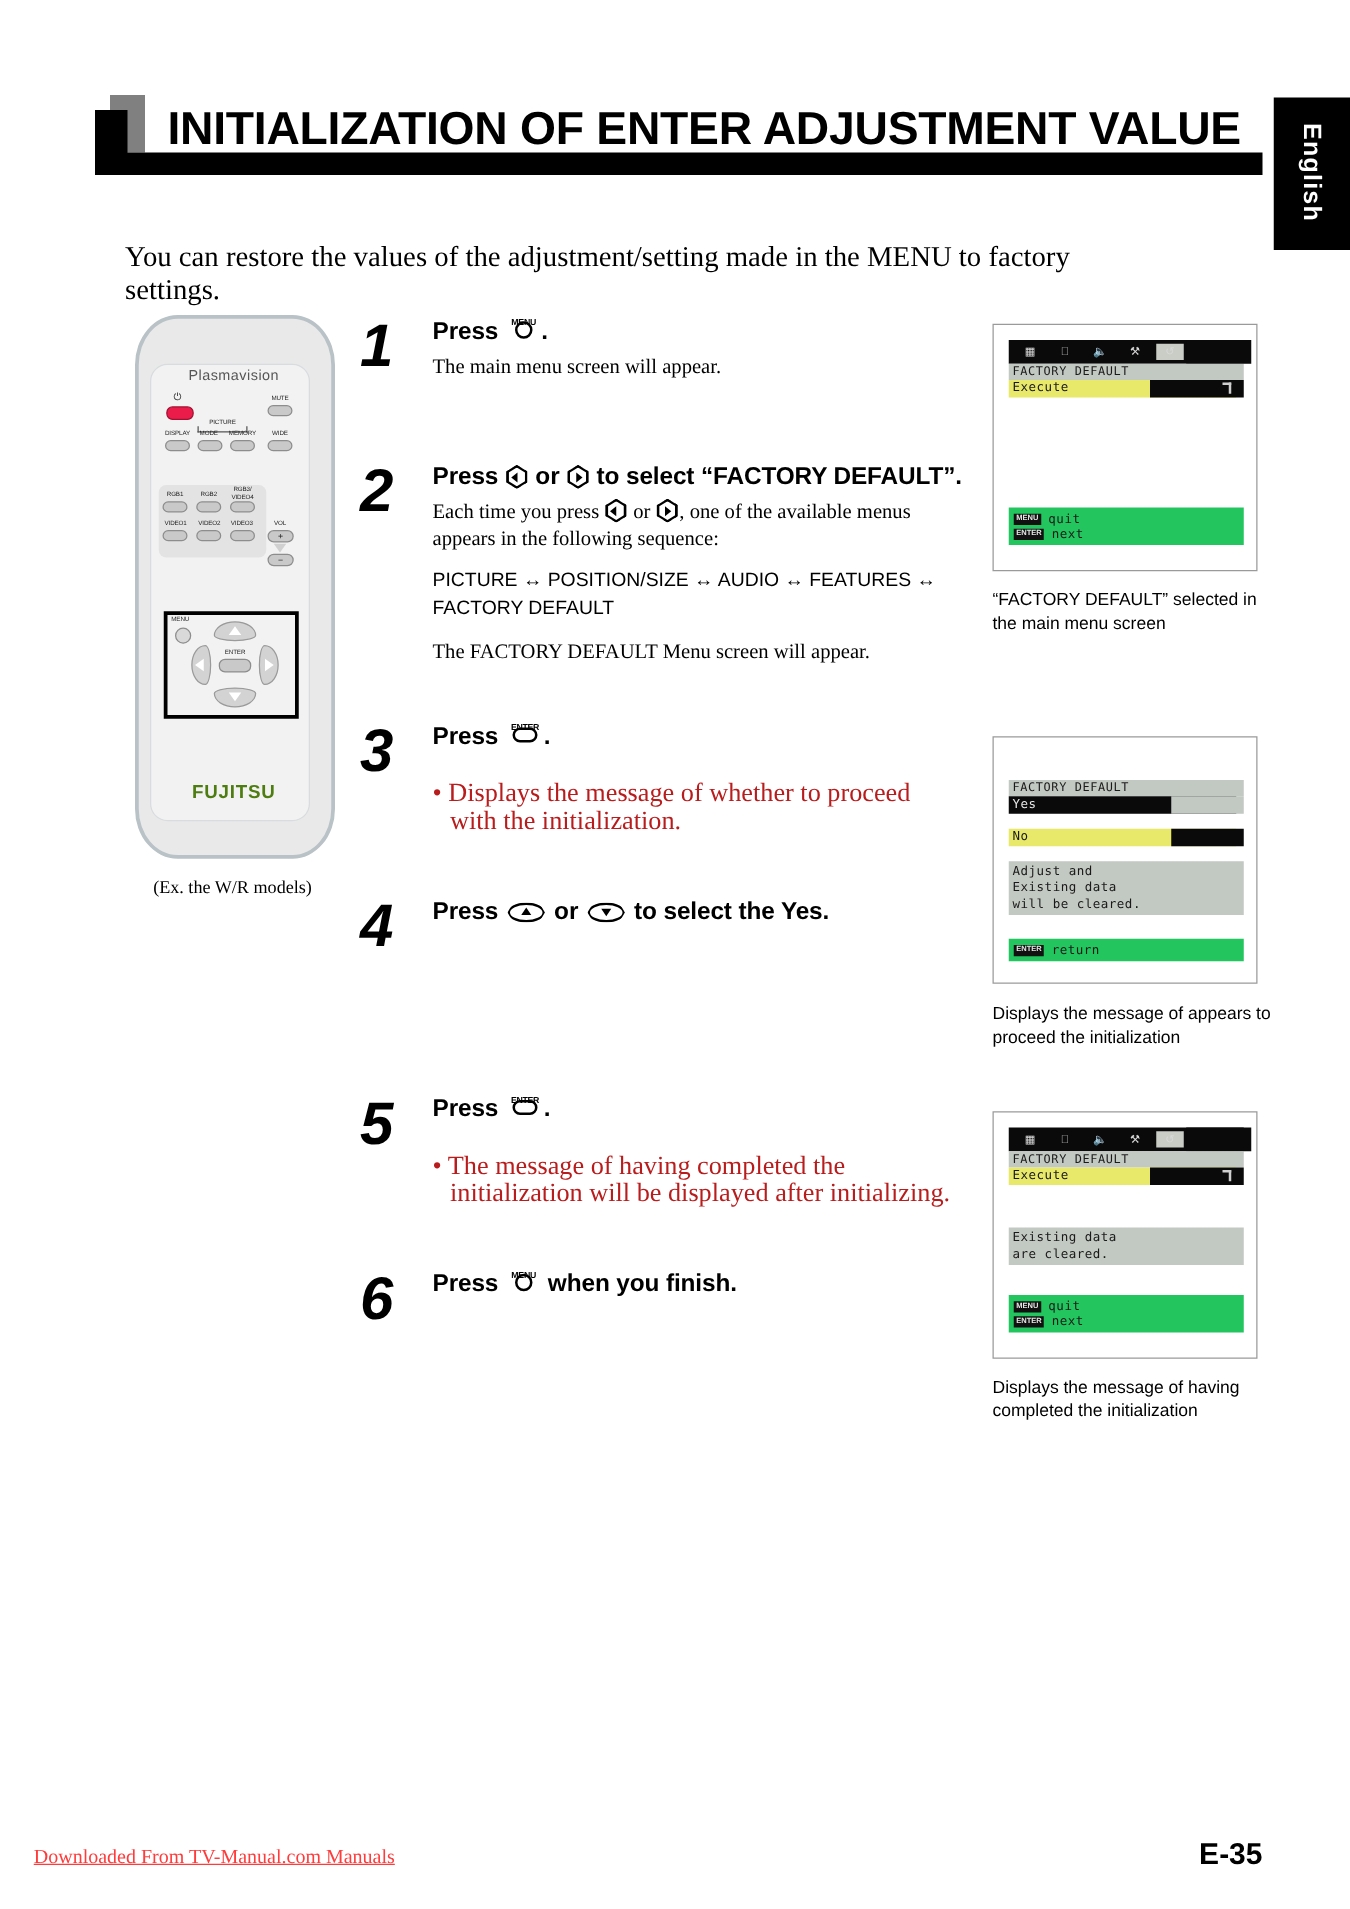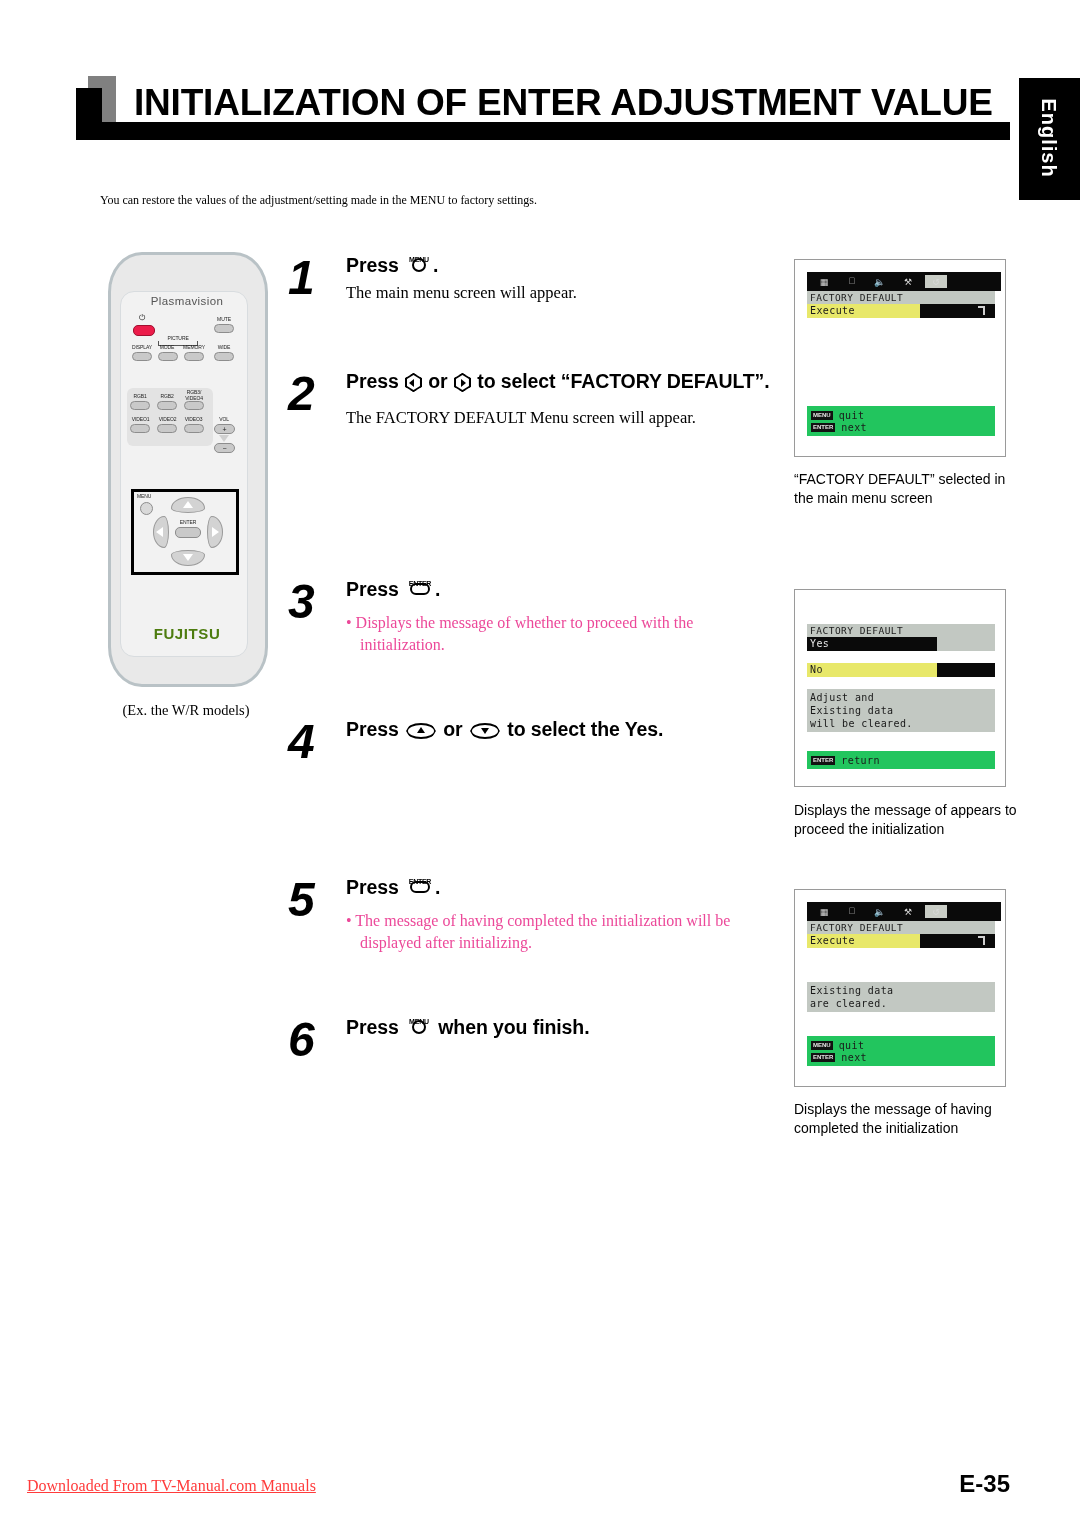--- a/index.html
+++ b/index.html
@@ -27,21 +27,21 @@
   #lang-tab span {
     position:absolute; left:-31px; top:45px; width:122px; height:30px;
     color:#fff; font-family:"Liberation Sans", sans-serif;
     font-weight:bold; font-size:20px; letter-spacing:1px;
     text-align:center; line-height:30px;
     transform:rotate(90deg);
   }
 
   #intro {
     position:absolute; left:100px; top:193px; width:760px;
-    font-size:12px; color:#000; font-family:"Liberation Serif", serif;
+    font-size:23px; color:#000; font-family:"Liberation Serif", serif;
   }
 
   
   #remote-wrap { position:absolute; left:96px; top:252px; width:180px; height:470px; }
   #remote-body {
     position:absolute; left:12px; top:0; width:160px; height:435px;
     background:#e9e9e9; border:3px solid #b9c2c6;
     border-radius:34px / 40px;
   }
   #remote-inner {
@@ -93,22 +93,22 @@
   .step-head {
     font-family:"Liberation Sans", sans-serif;
     font-weight:bold; font-size:19.5px; color:#000;
     line-height:27px; letter-spacing:-.1px;
   }
   .step-sub {
     font-family:"Liberation Serif", serif; font-size:16.5px;
     color:#000; line-height:22px; margin-top:3px;
   }
   .step-bullet {
-    font-family:"Liberation Serif", serif; font-size:16px;
-    color:#ec4899; line-height:22px; margin-top:9px;
+    font-family:"Liberation Serif", serif; font-size:21px;
+    color:#b91c1c; line-height:22px; margin-top:20px;
     padding-left:14px; text-indent:-14px;
   }
   .step-seq {
     font-family:"Liberation Sans", sans-serif; font-size:15.5px;
     color:#000; line-height:22px; margin-top:12px;
   }
   .step-tail {
     font-family:"Liberation Serif", serif; font-size:16.5px;
     color:#000; line-height:22px; margin-top:12px;
   }
@@ -352,20 +352,35 @@
         <span class="ar"></span>
       </span>
       <span>or</span>
       <span class="key key-lr right">
         <span class="hex"></span>
         <span class="hexin"></span>
         <span class="ar"></span>
       </span>
       <span>to select “FACTORY DEFAULT”.</span>
     </div>
+    <div class="step-sub">
+      <span>Each time you press</span>
+      <span class="key key-lr left">
+        <span class="hex"></span>
+        <span class="hexin"></span>
+        <span class="ar"></span>
+      </span>
+      <span>or</span>
+      <span class="key key-lr right">
+        <span class="hex"></span>
+        <span class="hexin"></span>
+        <span class="ar"></span>
+      </span><span>, one of the available menus appears in the following sequence:</span>
+    </div>
+    <div class="step-seq">PICTURE ↔ POSITION/SIZE ↔ AUDIO ↔ FEATURES ↔ FACTORY DEFAULT</div>
     <div class="step-tail">The FACTORY DEFAULT Menu screen will appear.</div>
   </div>
 </div>
 
 <div class="step" style="left:288px; top:576px; width:460px;">
   <div class="step-num">3</div>
   <div class="step-body">
     <div class="step-head">
       <span>Press</span>
       <span class="key key-enter">

